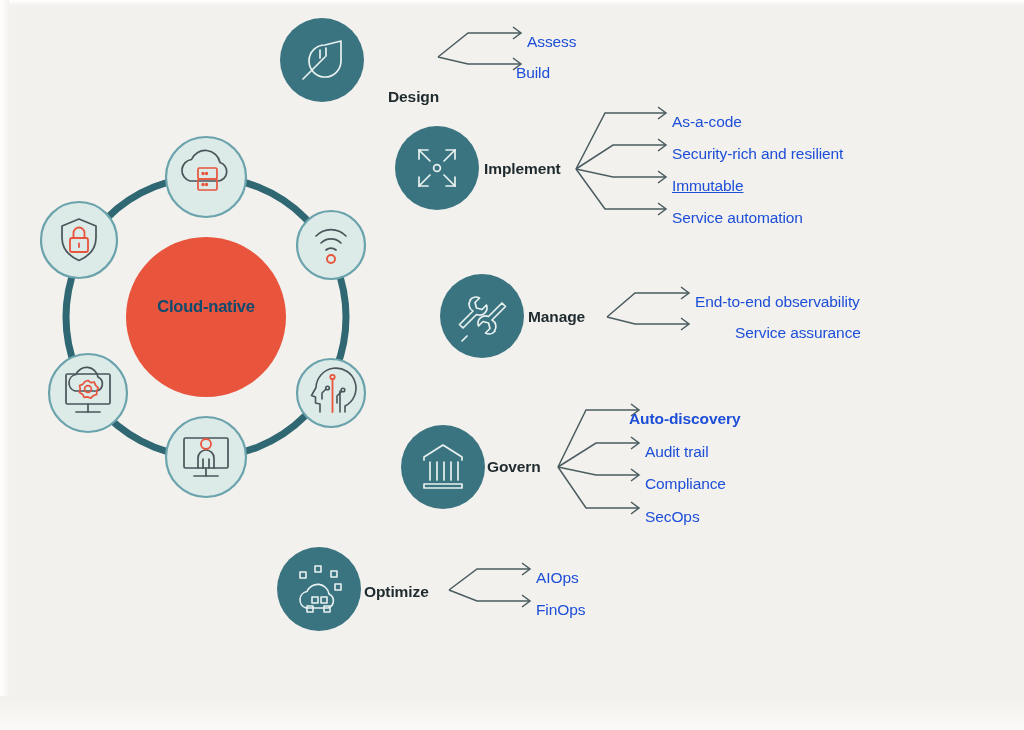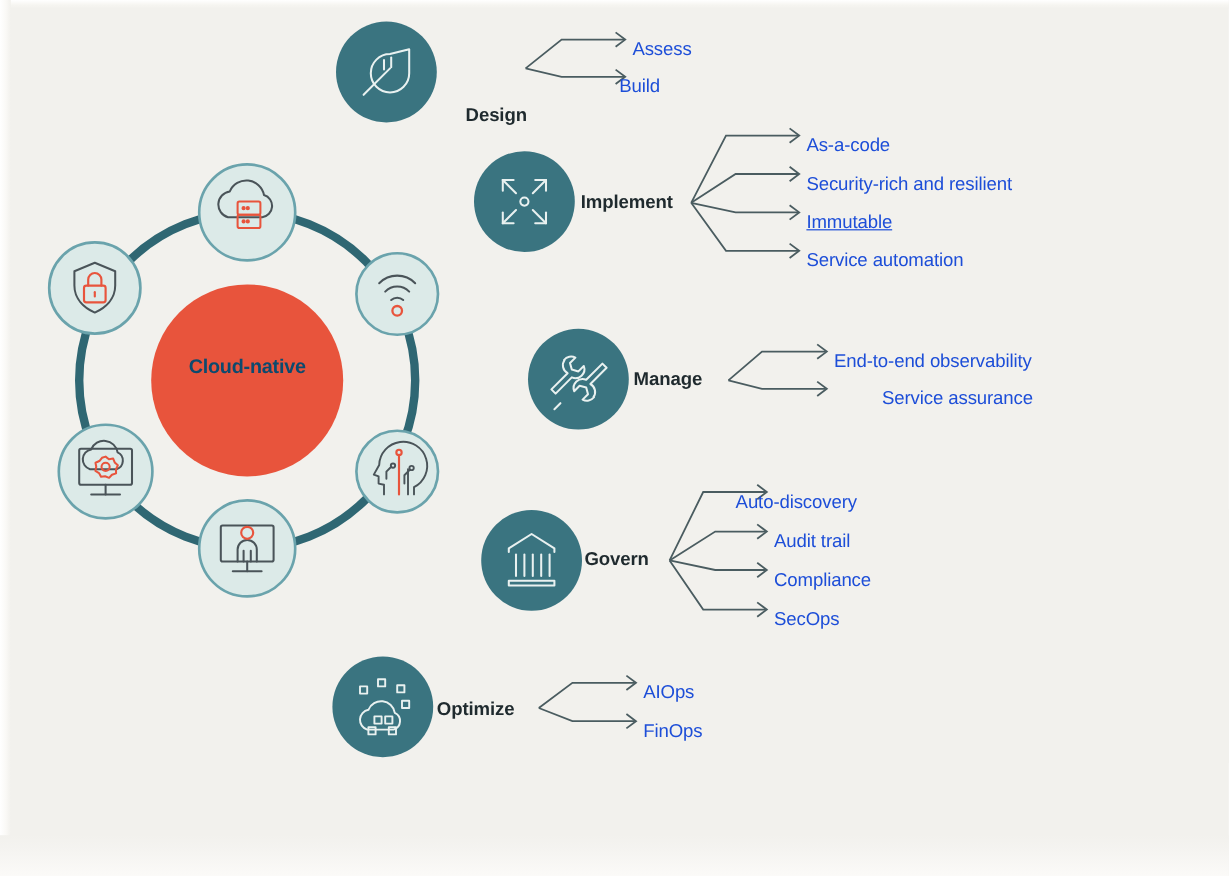--- a/index.html
+++ b/index.html
@@ -290,21 +290,21 @@
   <div class="leaf-label" style="left:672px; top:113px;">As-a-code</div>
   <div class="leaf-label" style="left:672px; top:145px;">Security-rich and resilient</div>
   <div class="leaf-label" style="left:672px; top:177px;text-decoration:underline;">Immutable</div>
   <div class="leaf-label" style="left:672px; top:209px;">Service automation</div>
 
   <div class="branch-label" style="left:528px; top:308px;">Manage</div>
   <div class="leaf-label" style="left:695px; top:293px;">End-to-end observability</div>
   <div class="leaf-label" style="left:695px; top:324px;margin-left:40px;">Service assurance</div>
 
   <div class="branch-label" style="left:487px; top:458px;">Govern</div>
-  <div class="leaf-label" style="left:613px; top:410px;">Auto-discovery</div>
+  <div class="leaf-label" style="left:629px; top:410px;font-weight:bold;">Auto-discovery</div>
   <div class="leaf-label" style="left:645px; top:443px;">Audit trail</div>
   <div class="leaf-label" style="left:645px; top:475px;">Compliance</div>
   <div class="leaf-label" style="left:645px; top:508px;">SecOps</div>
 
   <div class="branch-label" style="left:364px; top:583px;">Optimize</div>
   <div class="leaf-label" style="left:536px; top:569px;">AIOps</div>
   <div class="leaf-label" style="left:536px; top:601px;">FinOps</div>
 
 
 </div>

